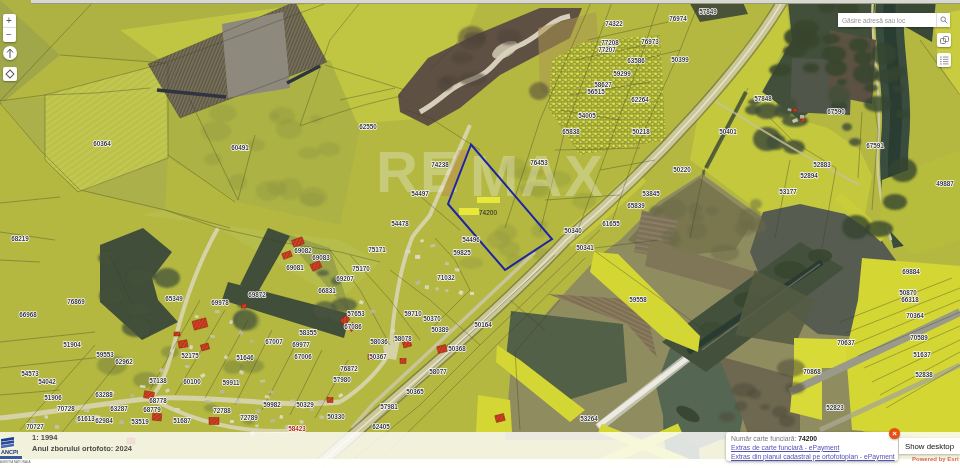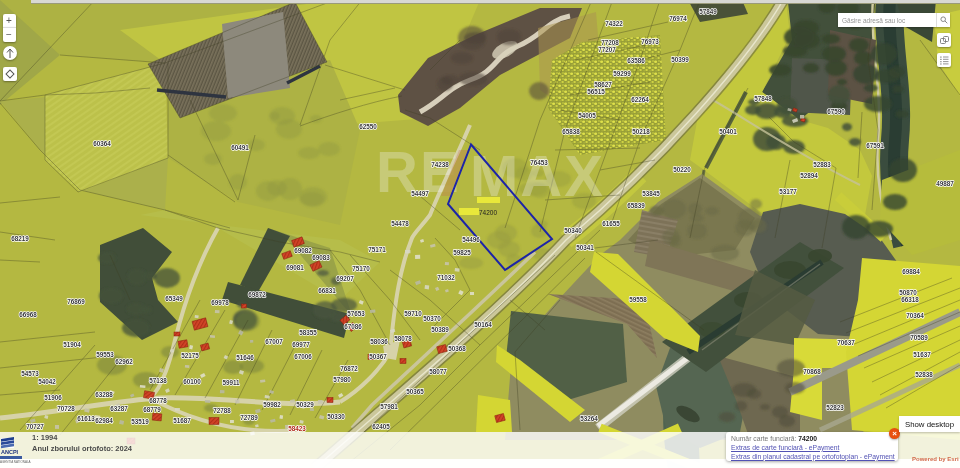--- a/index.html
+++ b/index.html
@@ -682,16 +682,16 @@
 </div>
 
 <div style="position:absolute;left:726px;top:432px;width:172px;height:29px;background:#fff;border-radius:3px;box-shadow:0 1px 3px rgba(0,0,0,.35);padding:0;">
 <div style="margin:2.5px 0 0 5px;font-size:6.8px;color:#777;">Număr carte funciară: <span style="color:#1a1a1a;font-weight:bold;">74200</span></div>
 <div style="margin:2.2px 0 0 5px;font-size:6.8px;color:#5252b4;text-decoration:underline;">Extras de carte funciară - ePayment</div>
 <div style="margin:2.2px 0 0 5px;font-size:6.8px;color:#5252b4;text-decoration:underline;">Extras din planul cadastral pe ortofotoplan - ePayment</div>
 </div>
 
 <div style="position:absolute;left:889px;top:428px;width:11px;height:11px;border-radius:50%;background:#e8500f;box-shadow:0 1px 2px rgba(0,0,0,.3);display:flex;align-items:center;justify-content:center;color:#fff;font-size:8px;font-weight:bold;">×</div>
 
-<div style="position:absolute;left:899px;top:416px;width:61px;height:16px;background:#fff;box-shadow:0 1px 2px rgba(0,0,0,.25);display:flex;align-items:center;justify-content:center;font-size:7.8px;color:#111;">Show desktop</div>
+<div style="position:absolute;left:899px;top:438px;width:61px;height:16px;background:#fff;box-shadow:0 1px 2px rgba(0,0,0,.25);display:flex;align-items:center;justify-content:center;font-size:7.8px;color:#111;">Show desktop</div>
 
 <div style="position:absolute;left:912px;top:456px;font-size:6px;color:#d2694a;font-weight:bold;white-space:nowrap;">Powered by Esri</div>
 </div>
 
 </body></html>

